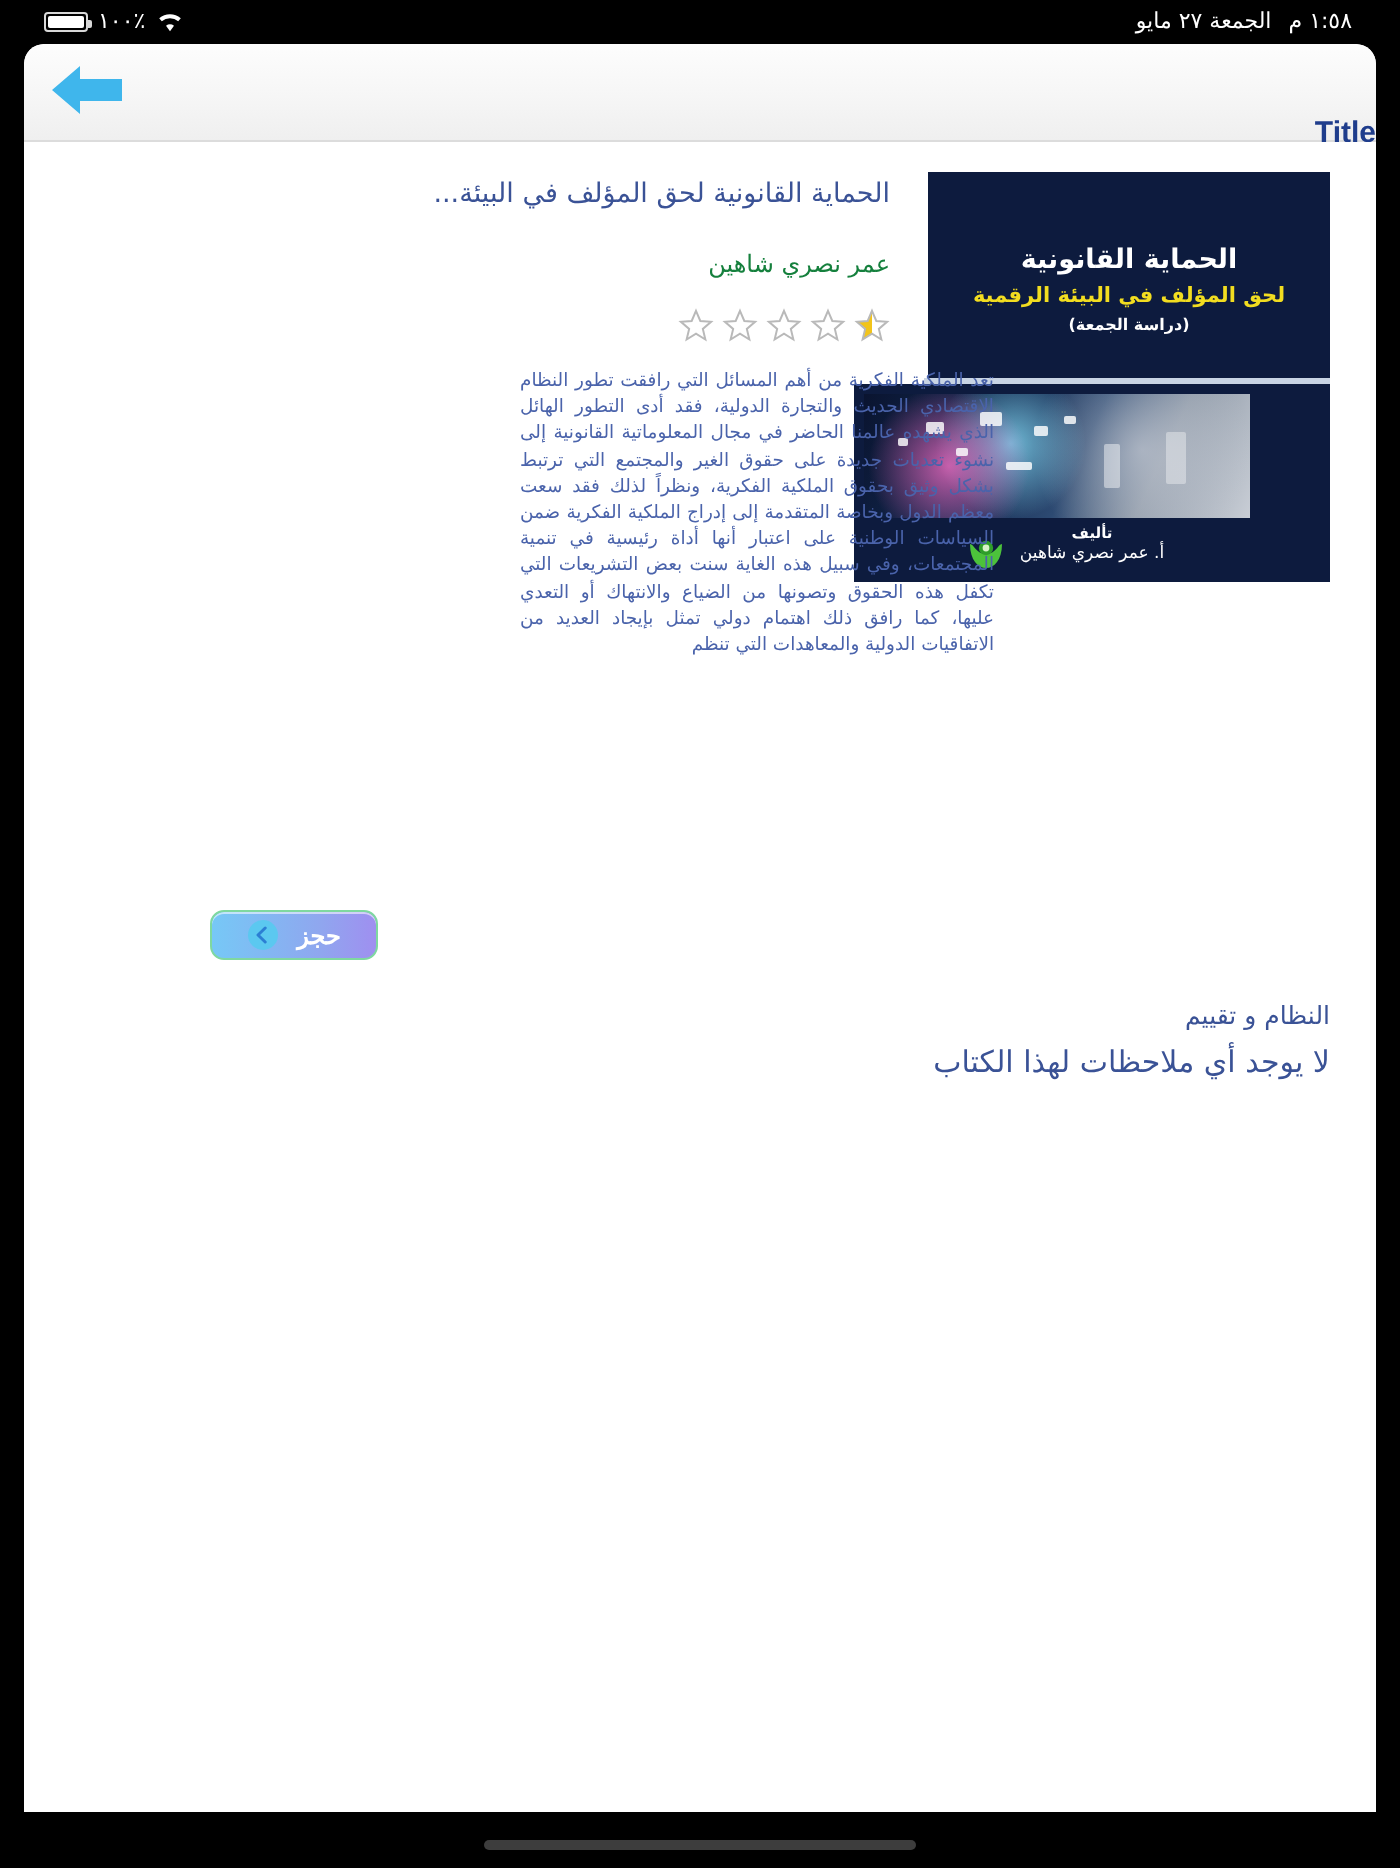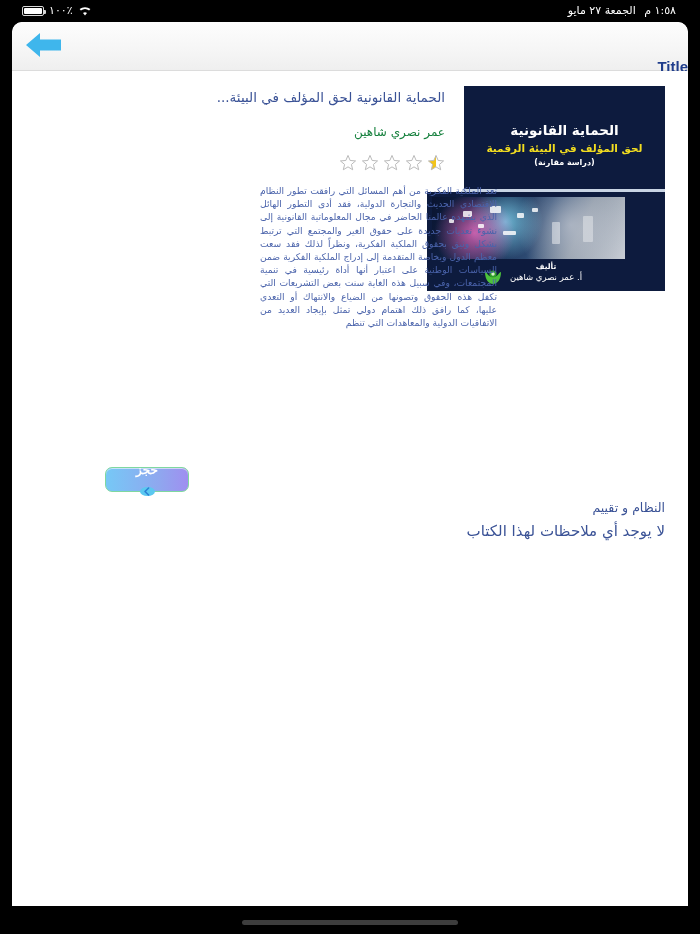--- a/index.html
+++ b/index.html
@@ -274,30 +274,30 @@
     text-align: justify;
     direction: rtl;
     width: 237px;
     margin-right: -52px;
   }
 
   
   #reserve-button {
     position: absolute;
     left: 93px;
-    top: 396px;
+    top: 384px;
     width: 84px;
     height: 25px;
     border-radius: 7px;
     background: linear-gradient(to left, #9f8ff0 0%, #8fa7ef 35%, #76c8f6 100%);
     border: 1px solid #7fd8a0;
     box-shadow: inset 0 1px 0 rgba(255,255,255,0.55);
     cursor: pointer;
     display: flex;
-    flex-direction: column;
+    flex-direction: row;
     align-items: center;
     justify-content: center;
     gap: 10px;
     padding: 0;
     direction: rtl;
   }
   #reserve-label {
     color: #ffffff;
     font-size: 12px;
     font-weight: bold;
@@ -387,21 +387,21 @@
       <div id="nav-title">Title</div>
     </div>
 
     <div id="content">
 
       <div id="cover-column">
         <div id="cover-top">
           <div id="cover-top-inner">
             <div id="cover-title-main">الحماية القانونية</div>
             <div id="cover-title-sub">لحق المؤلف في البيئة الرقمية</div>
-            <div id="cover-title-note">(دراسة مقارنة)</div>
+            <div id="cover-title-note">(دراسة الجمعة)</div>
           </div>
         </div>
         <div id="cover-divider"></div>
         <div id="cover-bottom">
           <div id="cover-photo">
             <span class="photo-fleck" style="left:16%;top:22%;width:9px;height:6px;"></span>
             <span class="photo-fleck" style="left:30%;top:14%;width:11px;height:7px;"></span>
             <span class="photo-fleck" style="left:44%;top:25%;width:7px;height:5px;"></span>
             <span class="photo-fleck" style="left:24%;top:44%;width:6px;height:4px;"></span>
             <span class="photo-fleck" style="left:37%;top:55%;width:13px;height:4px;"></span>

